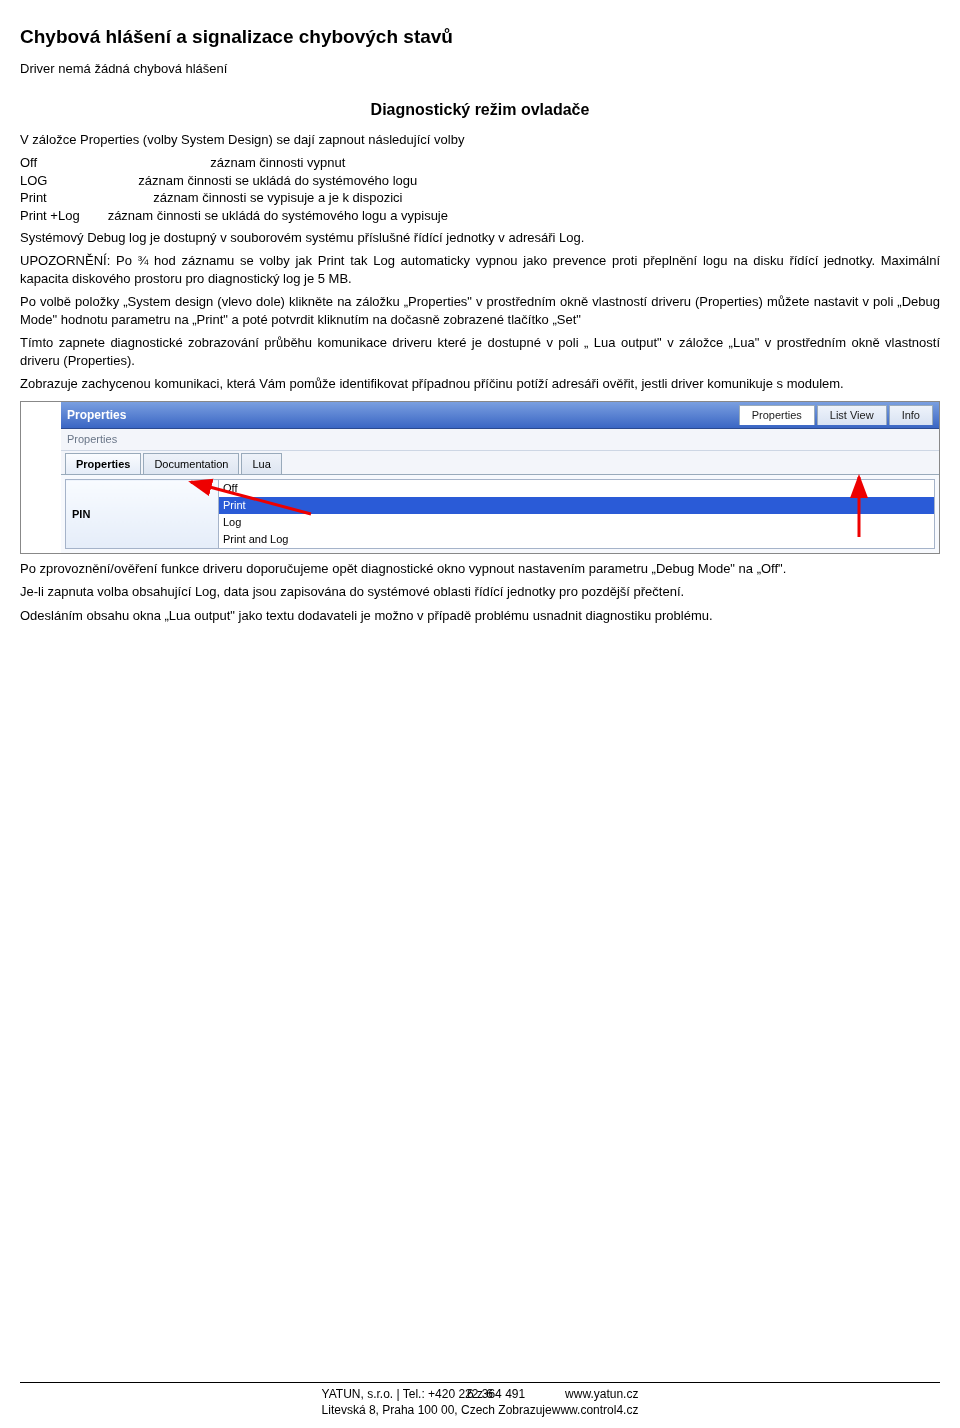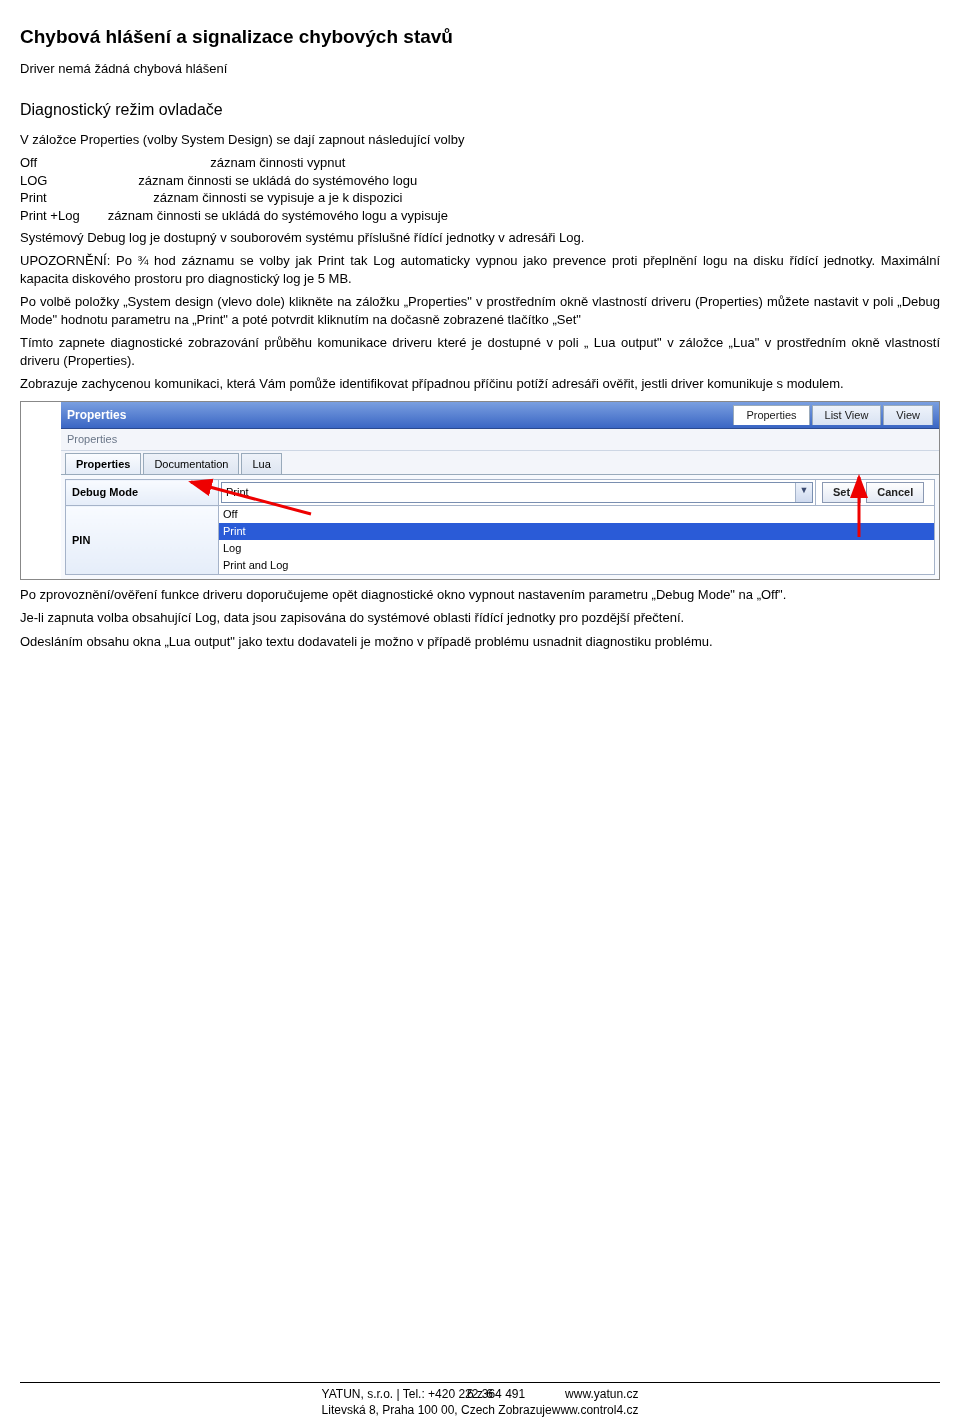--- a/index.html
+++ b/index.html
@@ -12,22 +12,23 @@
     box-sizing: border-box;
     line-height: 1.35;
   }
   h1 {
     font-size: 19px;
     font-weight: bold;
     margin: 0 0 10px 0;
   }
   h2 {
     font-size: 16px;
-    font-weight: normal;
+    font-weight: bold;
     margin: 22px 0 10px 0;
+    text-align: center;
   }
   p {
     margin: 6px 0;
     text-align: justify;
   }
   table.defs {
     border-collapse: collapse;
     margin: 4px 0 4px 0;
   }
   table.defs td {
@@ -236,45 +237,32 @@
 <p>Po volbě položky „System design (vlevo dole) klikněte na záložku „Properties" v prostředním okně vlastností driveru (Properties) můžete nastavit v poli „Debug Mode" hodnotu parametru na „Print" a poté potvrdit kliknutím na dočasně zobrazené tlačítko „Set"</p>
 <p style="margin-top:0">Tímto zapnete diagnostické zobrazování průběhu komunikace driveru které je dostupné v poli „ Lua output" v záložce „Lua" v prostředním okně vlastností driveru (Properties).</p>
 <p style="margin-top:0">Zobrazuje zachycenou komunikaci, která Vám pomůže identifikovat případnou příčinu potíží adresáři ověřit, jestli driver komunikuje s modulem.</p>
 
 <div class="shot">
   <div class="titlebar">
     <span>Properties</span>
     <div class="tabs-right">
       <div class="tab active">Properties</div>
       <div class="tab">List View</div>
-      <div class="tab">View</div>
+      <div class="tab">Info</div>
     </div>
   </div>
   <div class="sub-label">Properties</div>
   <div class="subtabs">
     <div class="stab">Properties</div>
     <div class="stab inactive">Documentation</div>
     <div class="stab inactive">Lua</div>
   </div>
   <div class="pane">
     <table class="grid">
       <tbody>
-          <tr>
-        <th>Debug Mode</th>
-        <td class="wide">
-          <div class="select-box">
-            <div class="val">Print</div>
-            <div class="arrow">▼</div>
-          </div>
-        </td>
-        <td class="btns" style="width:110px; border-left:none;">
-          <span class="btn">Set</span>
-          <span class="btn">Cancel</span>
-        </td>
-      </tr>
       <tr>
         <th>PIN</th>
         <td colspan="2" style="padding:0; position:relative;">
           <div class="dropdown" style="margin:0; border:none;">
             <div class="opt">Off</div>
             <div class="opt sel">Print</div>
             <div class="opt">Log</div>
             <div class="opt">Print and Log</div>
           </div>
         </td>

